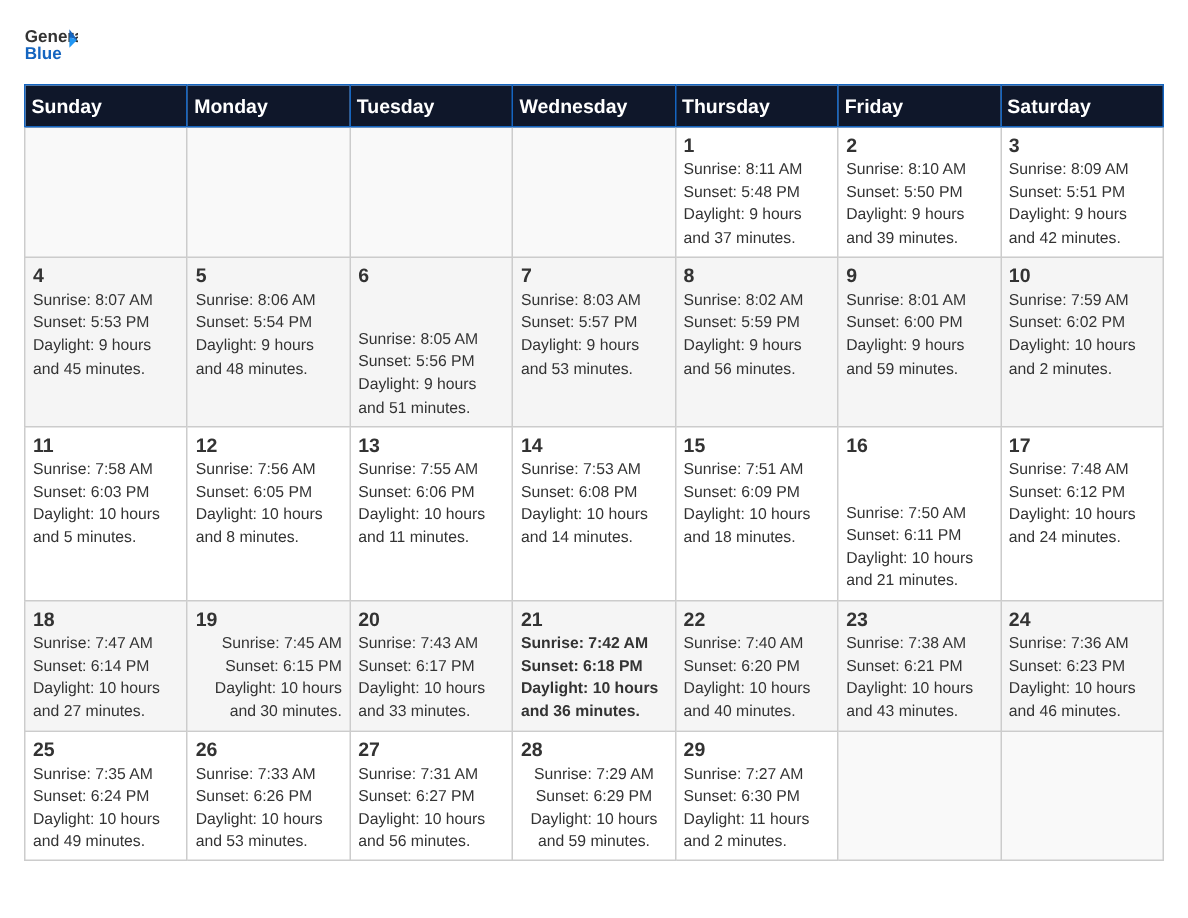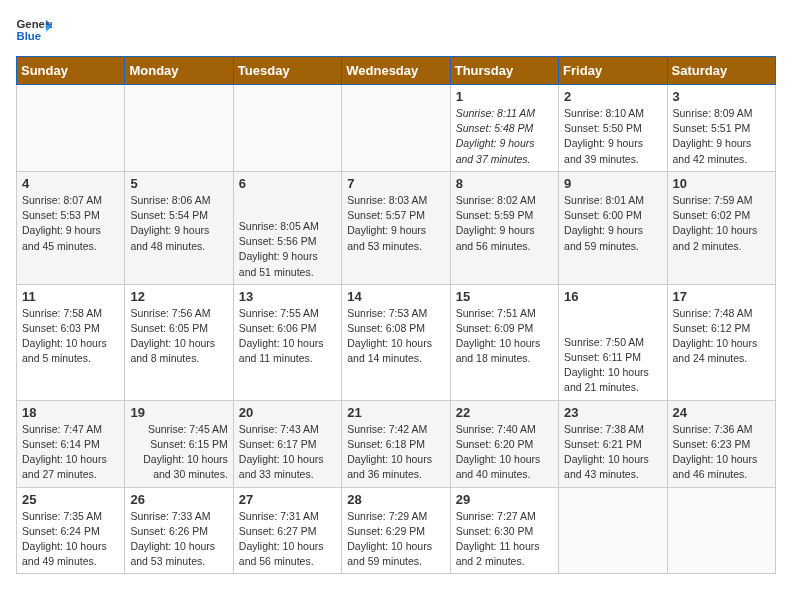--- a/index.html
+++ b/index.html
@@ -36,21 +36,21 @@
     }
     .cal-subtitle {
       font-size: 16px;
       color: #555;
     }
     table {
       width: 100%;
       border-collapse: collapse;
     }
     thead th {
-      background: #a16207;
+      background: #0f172a;
       color: #fff;
       font-size: 13px;
       font-weight: bold;
       padding: 6px 4px;
       text-align: left;
       border: 1px solid #1565c0;
     }
     tbody td {
       border: 1px solid #ccc;
       vertical-align: top;
@@ -110,21 +110,21 @@
       </tr>
   </thead>
   <tbody id="calendar-body">
   <tr>
         <td class="empty-cell"></td>
         <td class="empty-cell"></td>
         <td class="empty-cell"></td>
         <td class="empty-cell"></td>
         <td>
           <span class="day-number">1</span>
-          <div class="day-info" style="white-space: pre-line; font-style: italic;">Sunrise: 8:11 AM
+          <div class="day-info" style="white-space: pre-line;">Sunrise: 8:11 AM
 Sunset: 5:48 PM
 Daylight: 9 hours
 and 37 minutes.</div>
         </td>
         <td>
           <span class="day-number">2</span>
           <div class="day-info" style="white-space: pre-line;">Sunrise: 8:10 AM
 Sunset: 5:50 PM
 Daylight: 9 hours
 and 39 minutes.</div>
@@ -256,21 +256,21 @@
         </td>
         <td>
           <span class="day-number">20</span>
           <div class="day-info" style="white-space: pre-line;">Sunrise: 7:43 AM
 Sunset: 6:17 PM
 Daylight: 10 hours
 and 33 minutes.</div>
         </td>
         <td>
           <span class="day-number">21</span>
-          <div class="day-info" style="white-space: pre-line;">Sunrise: 7:42 AM
+          <div class="day-info" style="white-space: pre-line; font-weight: bold;">Sunrise: 7:42 AM
 Sunset: 6:18 PM
 Daylight: 10 hours
 and 36 minutes.</div>
         </td>
         <td>
           <span class="day-number">22</span>
           <div class="day-info" style="white-space: pre-line;">Sunrise: 7:40 AM
 Sunset: 6:20 PM
 Daylight: 10 hours
 and 40 minutes.</div>
@@ -307,21 +307,21 @@
         </td>
         <td>
           <span class="day-number">27</span>
           <div class="day-info" style="white-space: pre-line;">Sunrise: 7:31 AM
 Sunset: 6:27 PM
 Daylight: 10 hours
 and 56 minutes.</div>
         </td>
         <td>
           <span class="day-number">28</span>
-          <div class="day-info" style="white-space: pre-line;">Sunrise: 7:29 AM
+          <div class="day-info" style="white-space: pre-line; text-align: center;">Sunrise: 7:29 AM
 Sunset: 6:29 PM
 Daylight: 10 hours
 and 59 minutes.</div>
         </td>
         <td>
           <span class="day-number">29</span>
           <div class="day-info" style="white-space: pre-line;">Sunrise: 7:27 AM
 Sunset: 6:30 PM
 Daylight: 11 hours
 and 2 minutes.</div>

